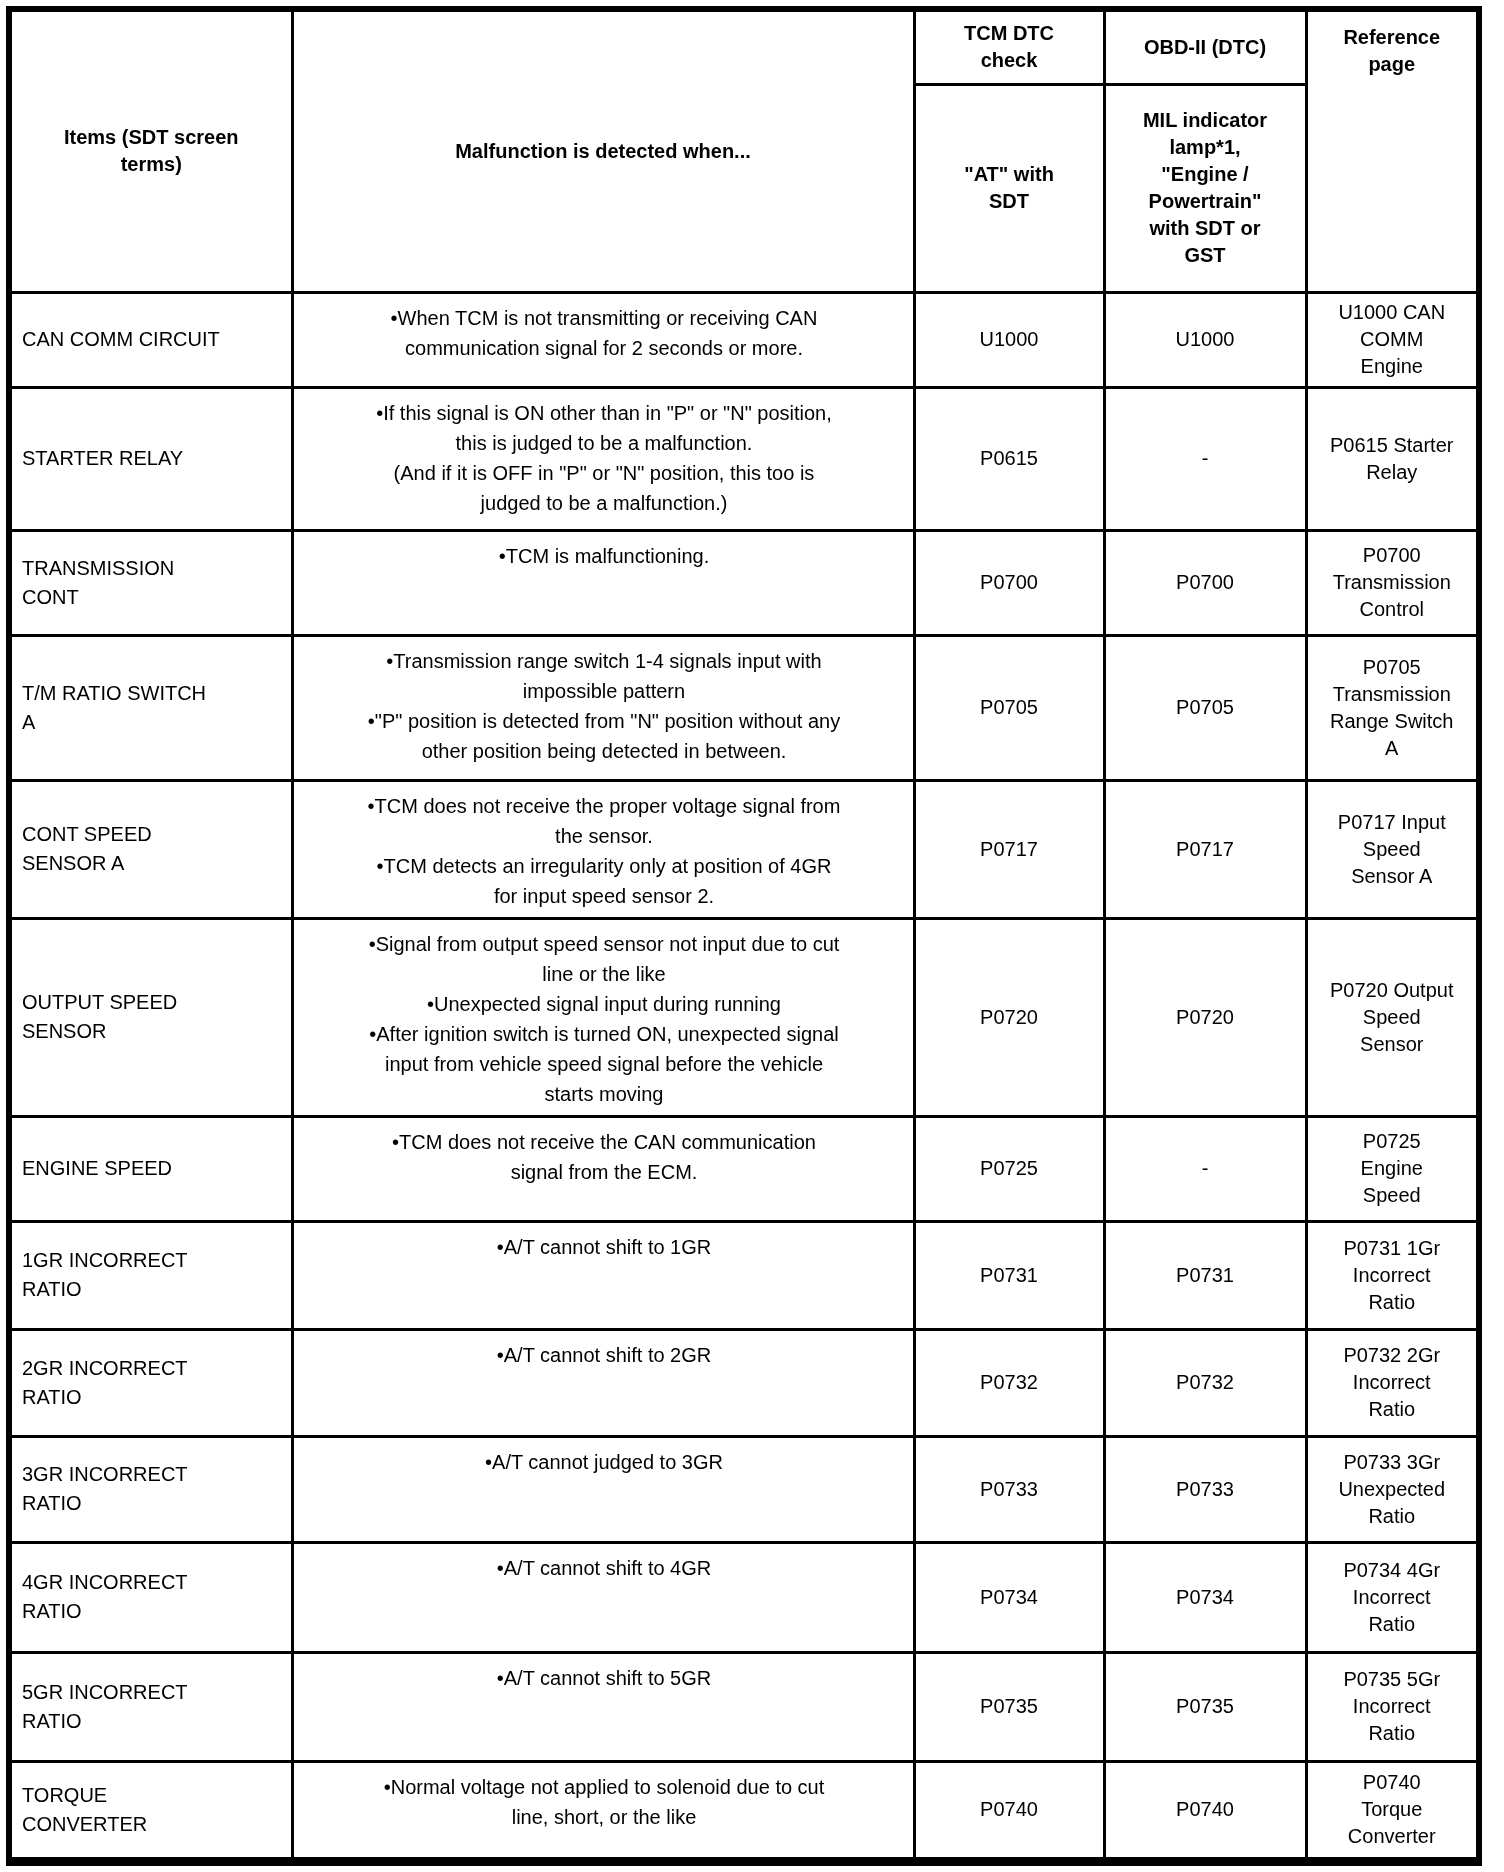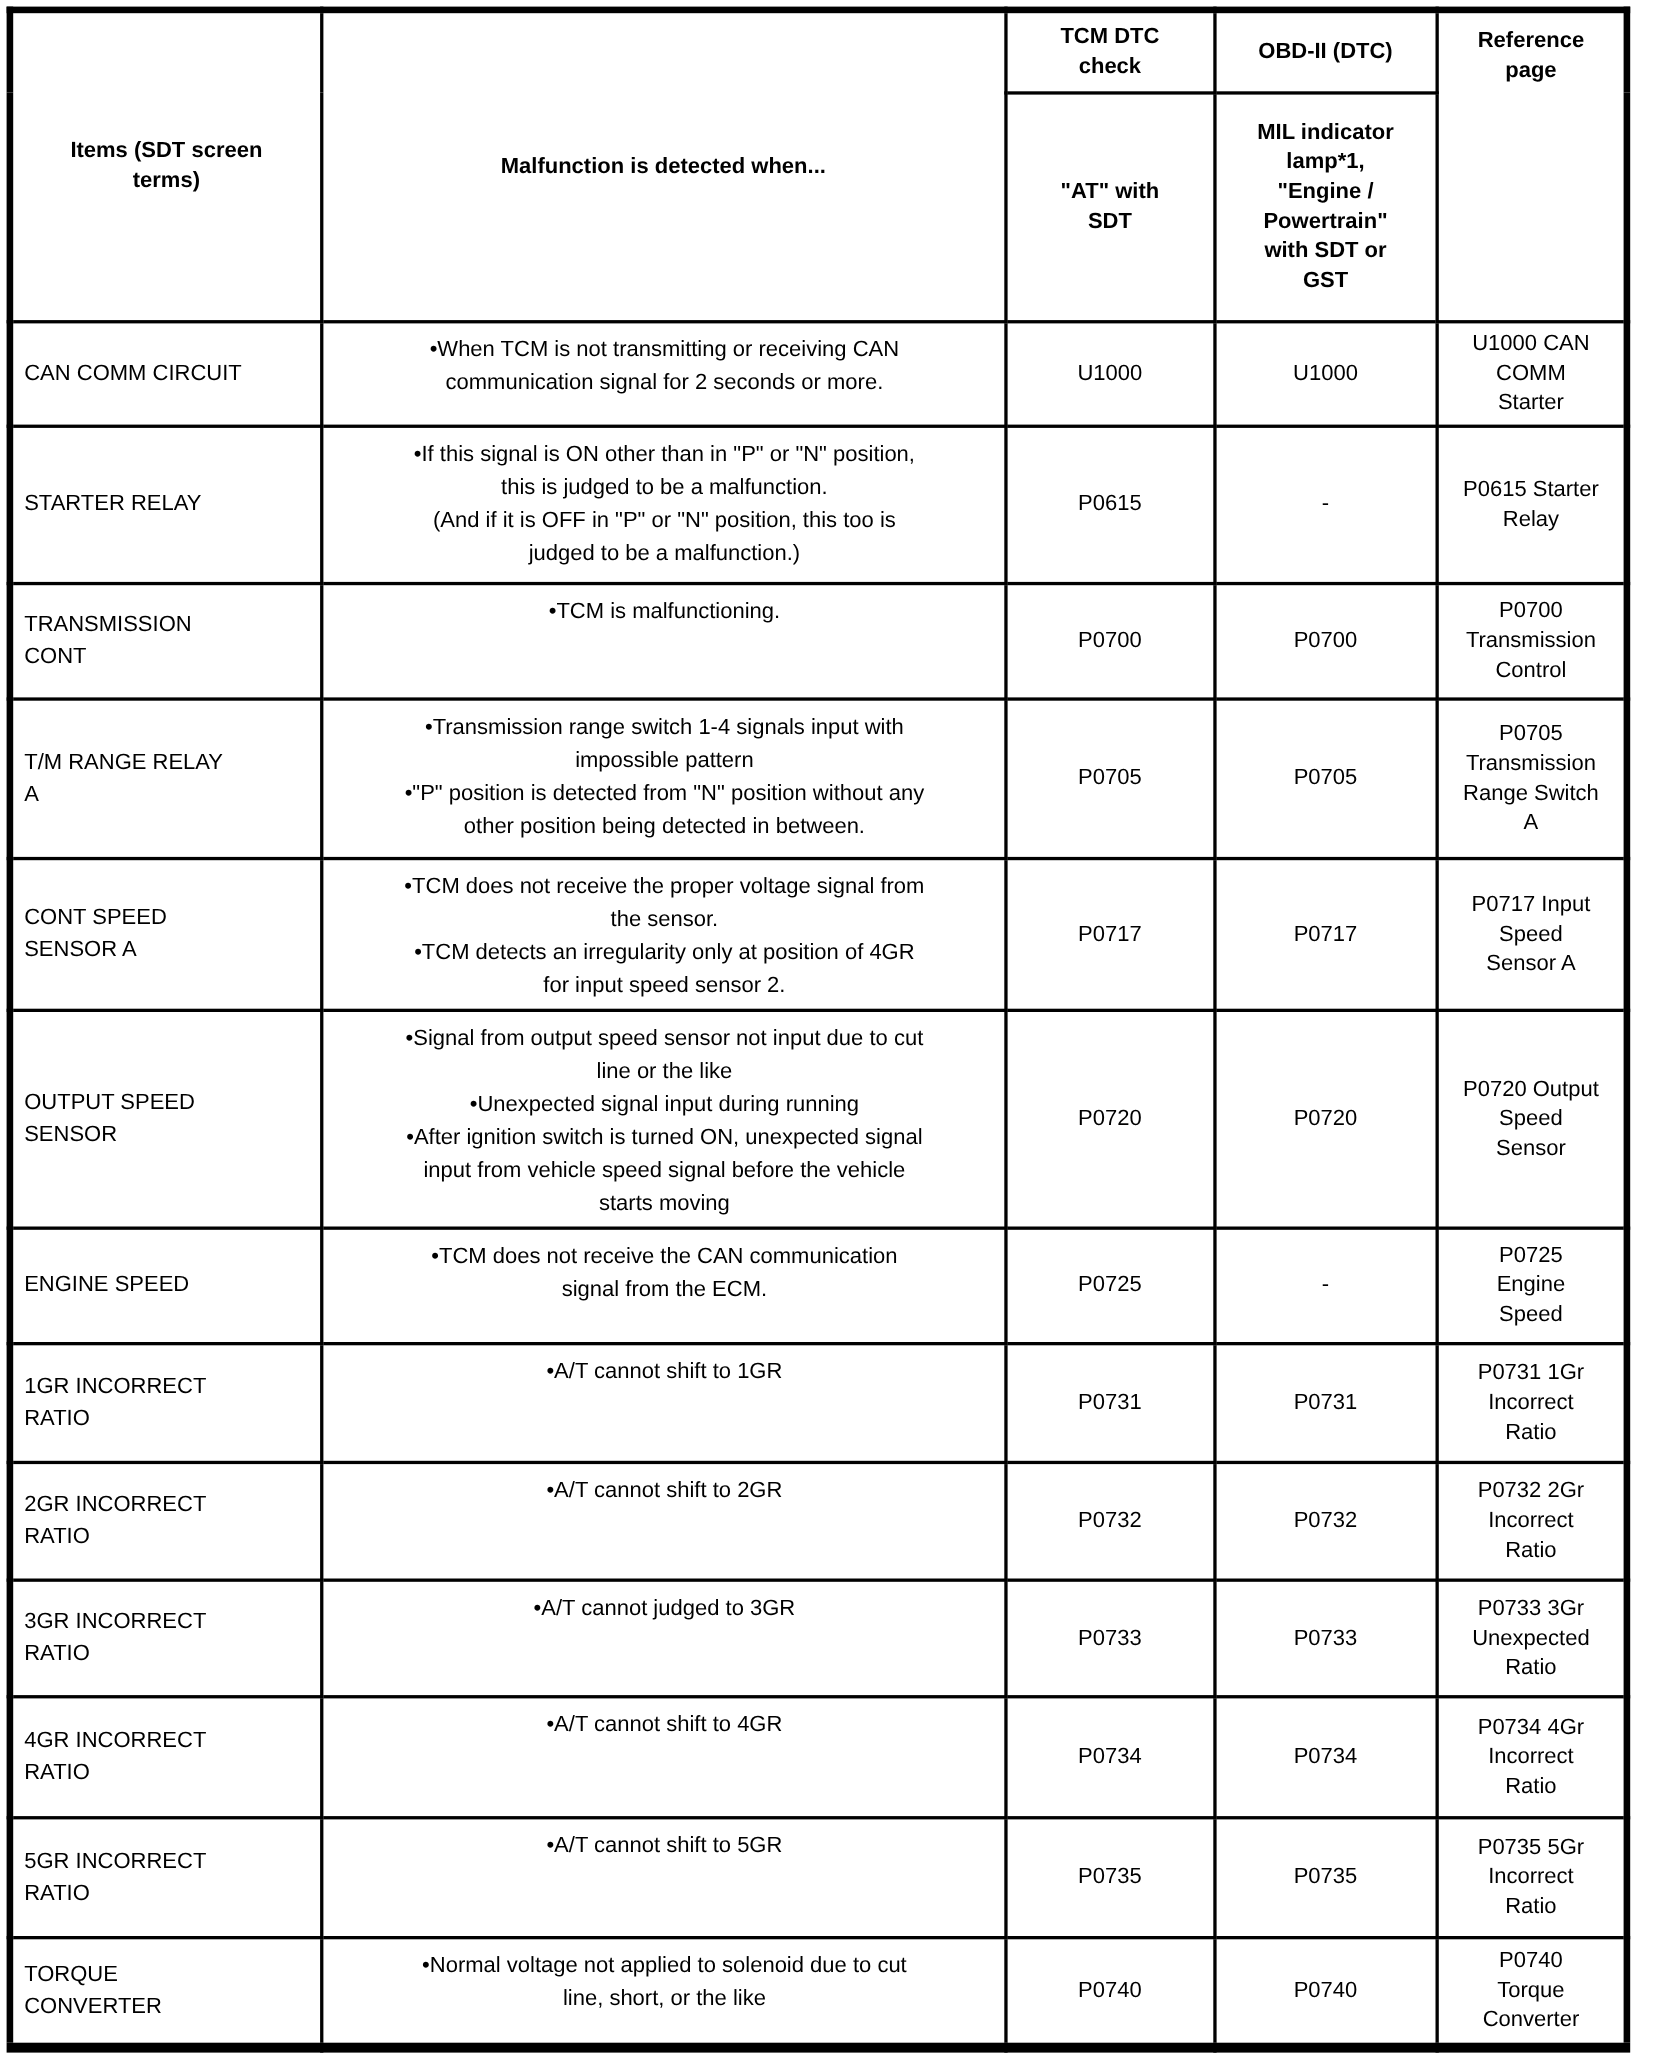--- a/index.html
+++ b/index.html
@@ -110,21 +110,21 @@
         <tr style="height: 95px;">
           <td class="item">CAN COMM CIRCUIT</td>
           <td class="malf">
             <div class="bullet">•When TCM is not transmitting or receiving CAN
 communication signal for 2 seconds or more.</div>
           </td>
           <td class="code">U1000</td>
           <td class="code">U1000</td>
           <td class="ref">U1000 CAN
 COMM
-Starter</td>
+Engine</td>
         </tr>
         <tr style="height: 143px;">
           <td class="item">STARTER RELAY</td>
           <td class="malf">
             <div class="bullet">•If this signal is ON other than in "P" or "N" position,
 this is judged to be a malfunction.
 (And if it is OFF in "P" or "N" position, this too is
 judged to be a malfunction.)</div>
           </td>
           <td class="code">P0615</td>
@@ -138,21 +138,21 @@
           <td class="malf">
             <div class="bullet">•TCM is malfunctioning.</div>
           </td>
           <td class="code">P0700</td>
           <td class="code">P0700</td>
           <td class="ref">P0700
 Transmission
 Control</td>
         </tr>
         <tr style="height: 145px;">
-          <td class="item">T/M RANGE RELAY
+          <td class="item">T/M RATIO SWITCH
 A</td>
           <td class="malf">
             <div class="bullet">•Transmission range switch 1-4 signals input with
 impossible pattern</div>
             <div class="bullet">•"P" position is detected from "N" position without any
 other position being detected in between.</div>
           </td>
           <td class="code">P0705</td>
           <td class="code">P0705</td>
           <td class="ref">P0705

